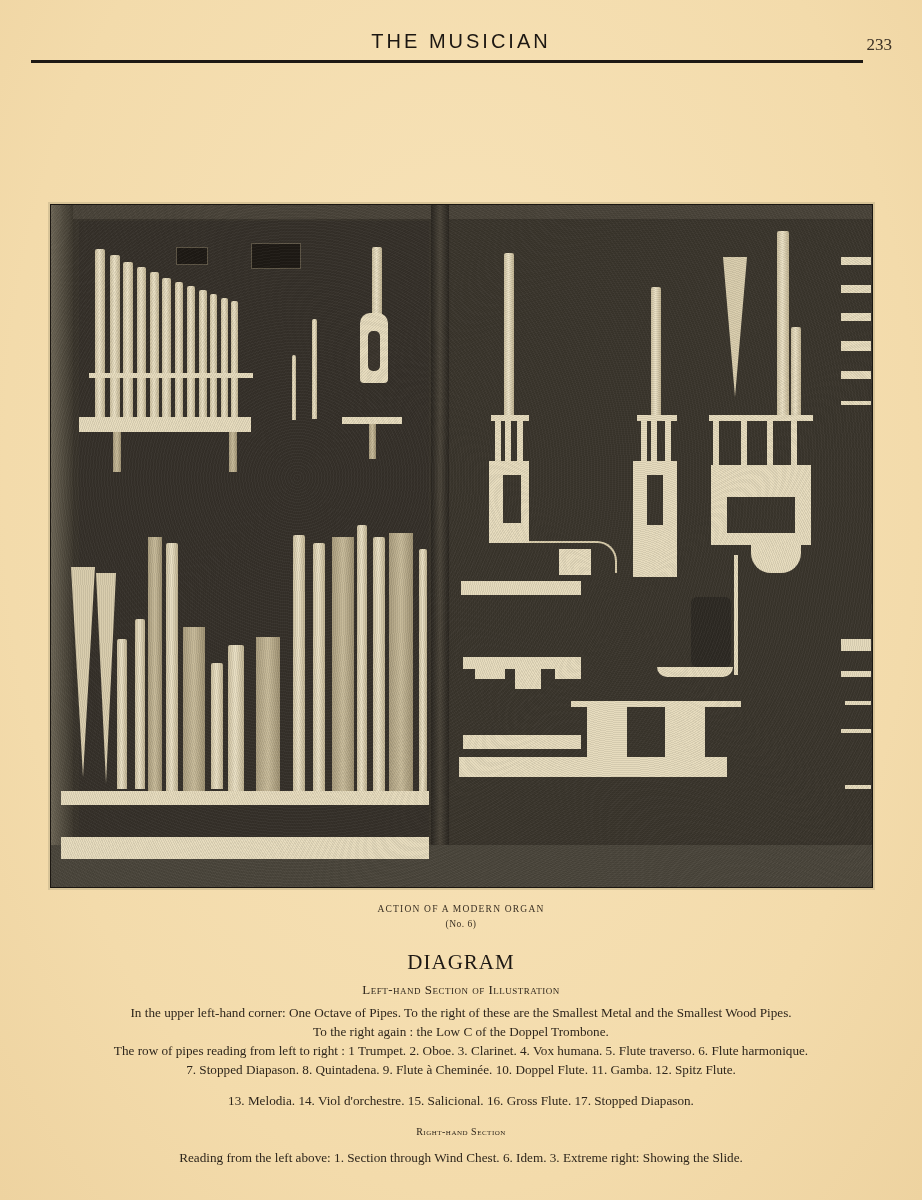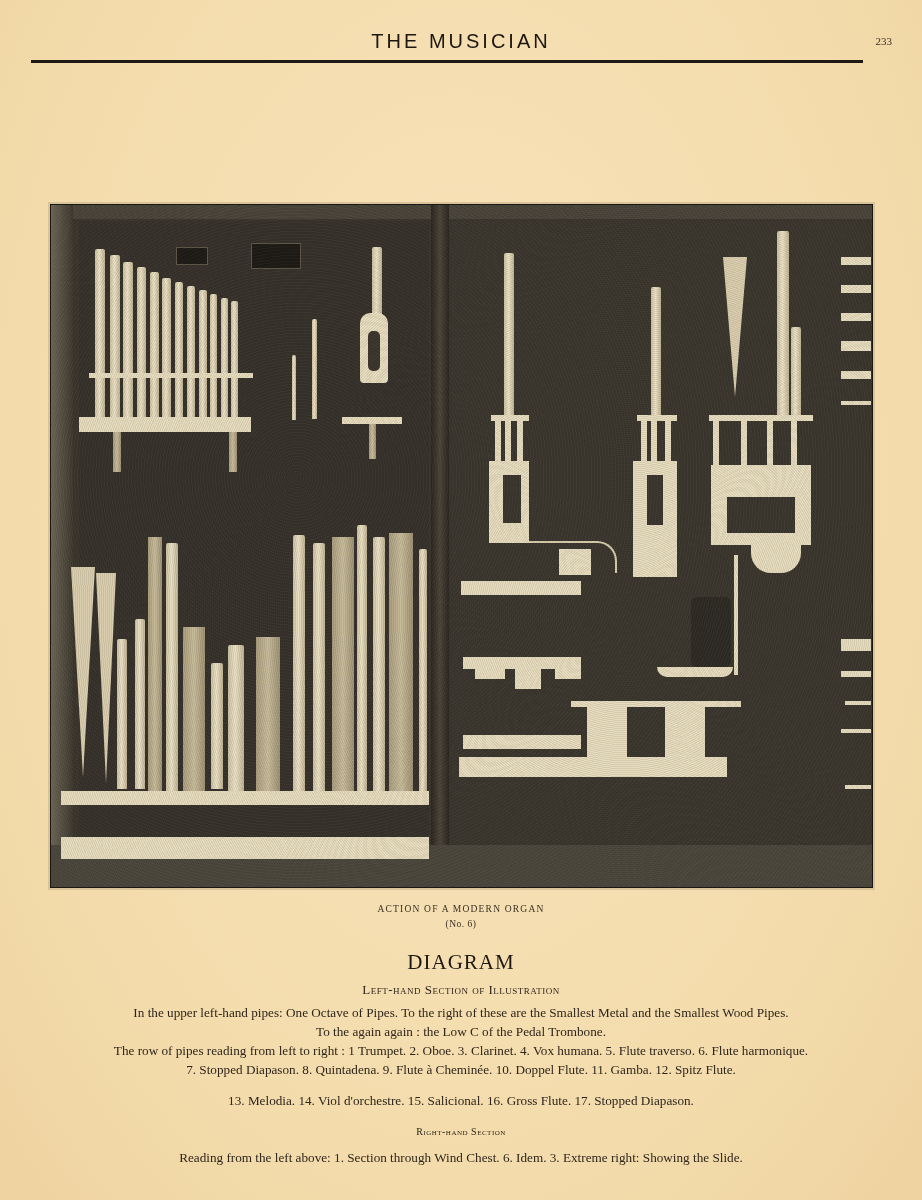--- a/index.html
+++ b/index.html
@@ -9,21 +9,21 @@
     background-image: radial-gradient(ellipse at 50% 40%, #f8e4bb 0%, #f3dbab 70%, #eed3a0 100%);
     font-family:"Liberation Serif", "DejaVu Serif", serif;
     color:#2a2218;
   }
   .running-head {
     position:absolute; left:0; width:922px; top:30px; text-align:center;
     font-family:"Liberation Sans", "DejaVu Sans", sans-serif;
     font-size:20px; letter-spacing:3px; color:#1c1712;
   }
   .page-number {
-    position:absolute; right:30px; top:35px; font-size:11px; color:#3a3024;
+    position:absolute; right:30px; top:35px; font-size:17px; color:#3a3024;
     font-family:"Liberation Serif", serif;
   }
   .head-rule {
     position:absolute; left:31px; width:832px; top:60px; height:3px; background:#1e1914;
   }
 
   
   .photo {
     position:absolute; left:50px; top:204px; width:821px; height:682px;
     background:#3a352c; border:1px solid #1b1712;
@@ -205,20 +205,20 @@
   </div>
 
   <div class="noise"></div>
 </div>
 
 <div class="caption">ACTION OF A MODERN ORGAN</div>
 <div class="caption-num">(No. 6)</div>
 
 <div class="diagram-title">DIAGRAM</div>
 <div class="section-head" style="top:982px;font-family:Liberation Serif, serif;">Left-hand Section of Illustration</div>
-<div class="body-line" style="top:1005px;">In the upper left-hand pipes: One Octave of Pipes.  To the right of these are the Smallest Metal and the Smallest Wood Pipes.</div>
-<div class="body-line" style="top:1024px;">To the again again : the Low C of the Pedal Trombone.</div>
+<div class="body-line" style="top:1005px;">In the upper left-hand corner: One Octave of Pipes.  To the right of these are the Smallest Metal and the Smallest Wood Pipes.</div>
+<div class="body-line" style="top:1024px;">To the right again : the Low C of the Doppel Trombone.</div>
 <div class="body-line" style="top:1043px;">The row of pipes reading from left to right :  1  Trumpet.   2. Oboe.   3. Clarinet.   4. Vox humana.   5. Flute traverso.   6. Flute harmonique.</div>
 <div class="body-line" style="top:1062px;">7. Stopped Diapason.   8. Quintadena.   9. Flute à Cheminée.   10. Doppel Flute.   11. Gamba.   12. Spitz Flute.</div>
 <div class="body-line" style="top:1093px;">13. Melodia.   14. Viol d'orchestre.   15. Salicional.   16. Gross Flute.   17. Stopped Diapason.</div>
 
 <div class="section-head" style="top:1126px;font-size:10px;">Right-hand Section</div>
 <div class="body-line" style="top:1150px;">Reading from the left above:  1. Section through Wind Chest.   6. Idem.   3. Extreme right: Showing the Slide.</div>
 
 </body></html>

